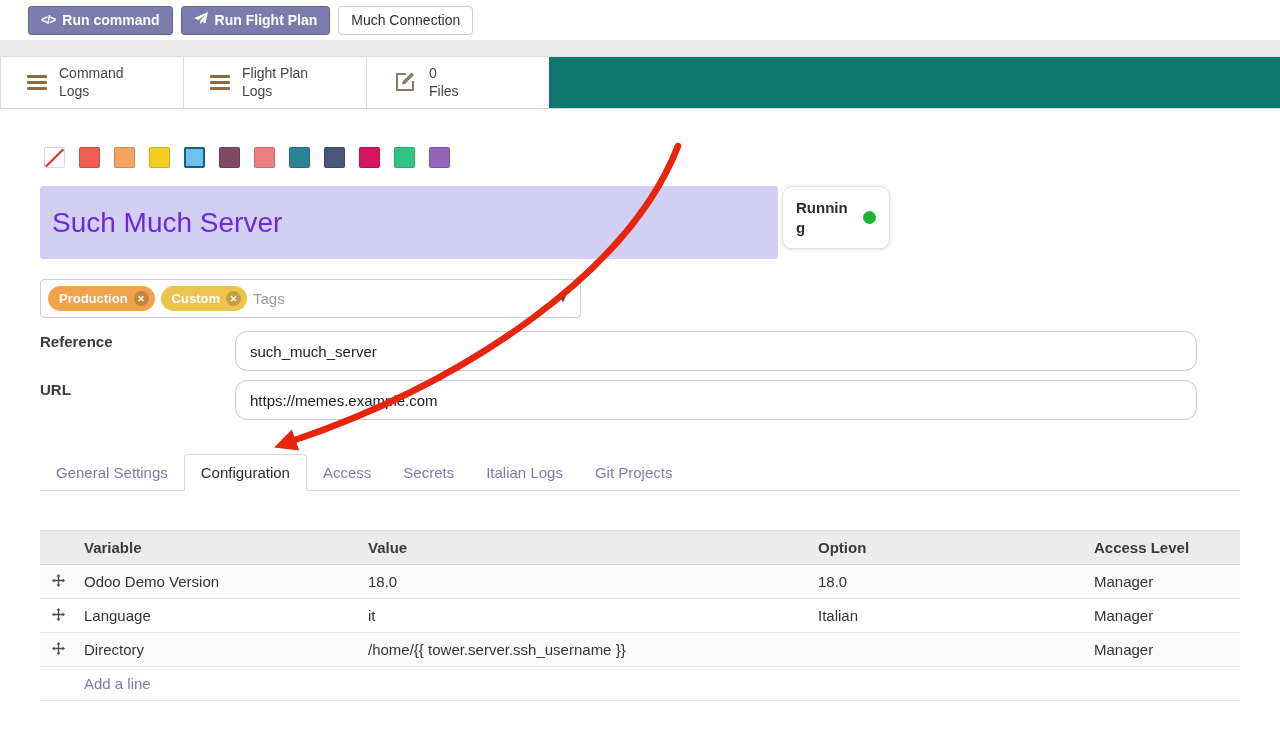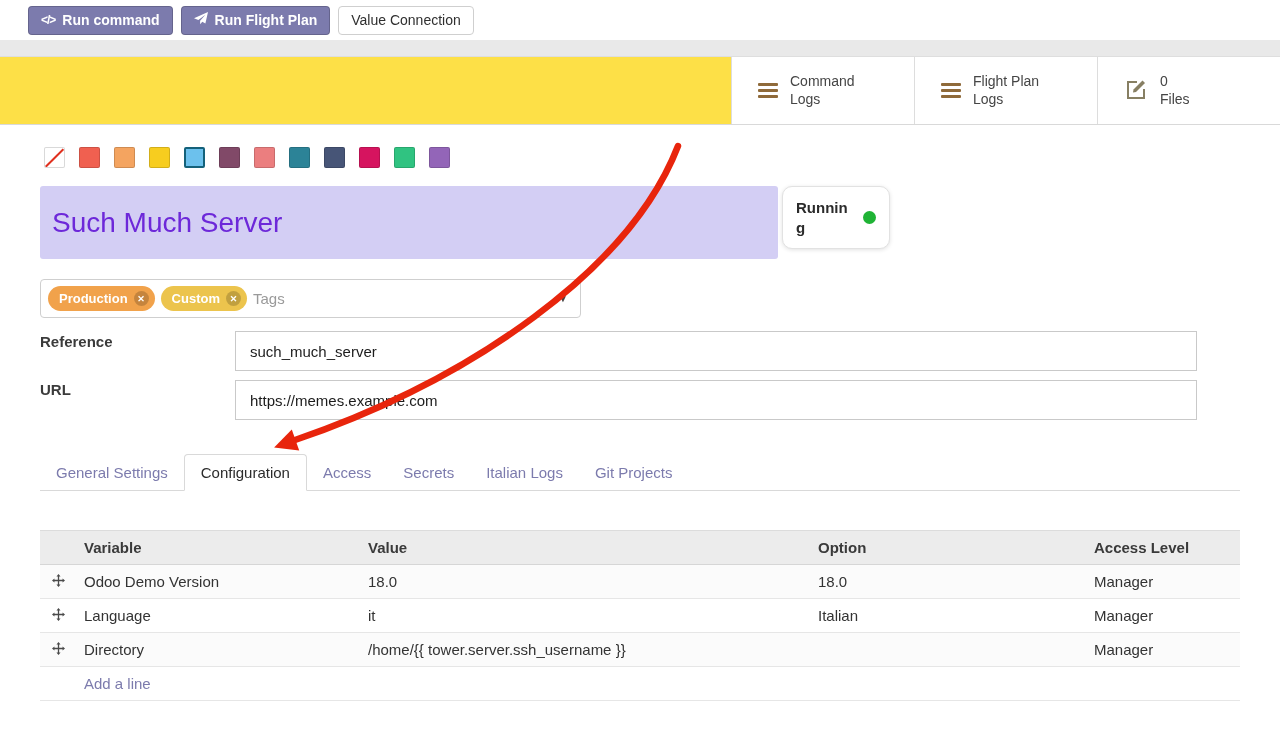--- a/index.html
+++ b/index.html
@@ -15,22 +15,22 @@
   .btn { height:29px; padding:0 12px; border-radius:4px; font-size:14px;
          display:inline-flex; align-items:center; gap:7px; cursor:pointer; }
   .btn-primary { color:#fff; font-weight:bold; border:1px solid rgba(0,0,0,0.18); }
   .btn-light { background:#fff; color:#2f2f2f; border:1px solid #cfcfcf; }
   .code-icon { font-weight:bold; font-size:12px; letter-spacing:-1px; }
 
   .gray-strip { position:absolute; top:40px; left:0; right:0; height:17px;
                 background:#e9e9e9; border-bottom:1px solid #dedede; }
 
   
-  .stat-row { position:absolute; top:57px; left:0; right:0; height:68px; background:#fde047;
-              border-bottom:1px solid #d9d9d9; display:flex; justify-content:flex-end; }
+  .stat-row { position:absolute; top:57px; left:0; right:0; height:52px; background:#0f766e;
+              border-bottom:1px solid #d9d9d9; display:flex; }
   .stat-btn { width:183px; border-left:1px solid #ddd; display:flex; align-items:center;
               gap:12px; padding-left:26px; cursor:pointer; background:#fff; }
   .icon-menu { width:20px; display:flex; flex-direction:column; gap:3px; }
   .icon-menu i { display:block; height:3px; background:#8f6a3a; border-radius:1px; }
   .stat-label { font-size:14px; color:#454545; line-height:1.25; }
 
   
   .swatches { position:absolute; top:147px; left:44px; display:flex; gap:14px; }
   .swatch { width:21px; height:21px; border:1px solid rgba(0,0,0,0.15); border-radius:2px;
             background:#fff; position:relative; cursor:pointer; overflow:hidden; }
@@ -59,21 +59,21 @@
   .tag-x { width:15px; height:15px; border-radius:50%; background:rgba(0,0,0,0.18);
            display:inline-flex; align-items:center; justify-content:center;
            font-size:9px; cursor:pointer; }
   .tags-placeholder { color:#9a9a9a; font-size:15px; }
   .tags-caret { position:absolute; right:12px; top:13px; font-size:10px; color:#444; cursor:pointer; }
 
   
   .field-label { position:absolute; left:40px; font-weight:bold; font-size:15px; color:#3b3b3b; }
   .lbl-ref { top:333px; } .lbl-url { top:381px; }
   .text-input { position:absolute; left:235px; width:962px; height:40px; background:#fff;
-                border:1px solid #c9c9c9; border-radius:0; display:flex; align-items:center;
+                border:1px solid #c9c9c9; border-radius:12px; display:flex; align-items:center;
                 padding:6px 14px; font-size:15px; color:#1c1c1c; cursor:text; }
   .inp-ref { top:331px; } .inp-url { top:380px; }
 
   
   .tabs { position:absolute; top:454px; left:40px; right:40px; height:37px;
           border-bottom:1px solid #d9d9d9; display:flex; align-items:flex-end; }
   .tab { padding:9px 16px; font-size:15px; color:#7c7bad; cursor:pointer; white-space:nowrap; }
   .tab.active { background:#fff; border:1px solid #d9d9d9; border-bottom:1px solid #fff;
                 border-radius:4px 4px 0 0; color:#2c2c2c; margin-bottom:-1px; }
 
@@ -103,21 +103,21 @@
   </div>
   <div class="btn btn-primary" style="background-color: rgb(124, 123, 173);">
     <span>
       <svg width="14" height="14" viewBox="0 0 16 16">
           <path d="M16 0 L0 7 L5 9 L13 3 L7 10 L7 14 L9.5 11 L13 13 Z" fill="#ffffff"></path>
         </svg>
     </span>
     <span>Run Flight Plan</span>
   </div>
   <div class="btn btn-light">
-    <span>Value Connection</span>
+    <span>Much Connection</span>
   </div>
 </div>
 
 <div class="gray-strip"></div>
 
 <div class="stat-row">
   <div class="stat-btn">
     <span class="icon-menu">
         <i></i>
         <i></i>

